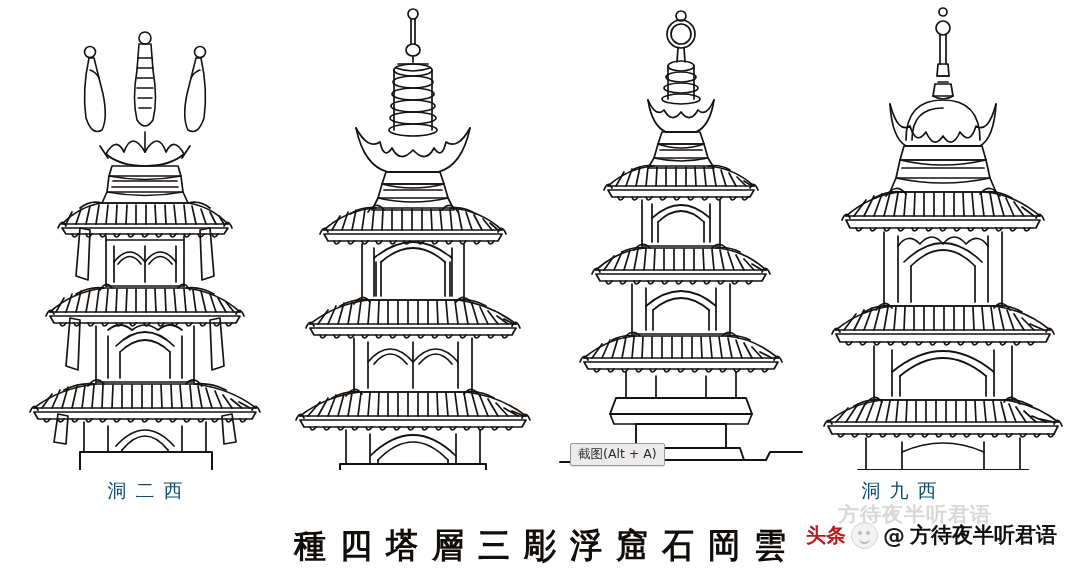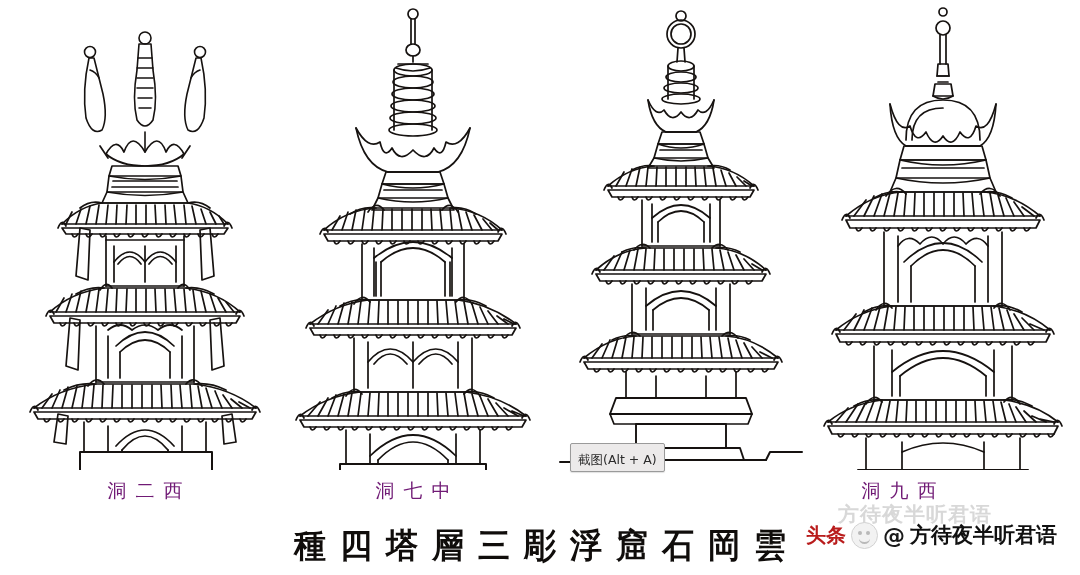--- a/index.html
+++ b/index.html
@@ -8,37 +8,37 @@
     background:#ffffff;
     font-family:"DejaVu Sans","Liberation Sans",sans-serif;
     position:relative;
   }
   #stage{position:absolute;inset:0;}
   .fig{position:absolute;top:0;height:470px;}
   .fig svg{display:block;width:100%;height:100%;}
   .caption{
     position:absolute;text-align:center;
     font-family:"DejaVu Sans","Liberation Sans",sans-serif;
-    font-size:19px;color:#701a75;letter-spacing:9px;
+    font-size:19px;color:#0c4a6e;letter-spacing:9px;
     text-indent:9px;font-weight:500;white-space:nowrap;
   }
   #title-row{
     position:absolute;left:0;right:0;top:518px;height:56px;
     display:flex;justify-content:center;align-items:center;
   }
   #title-text{
     font-family:"DejaVu Sans","Liberation Sans",sans-serif;
     font-size:32px;font-weight:700;color:#100d0b;
     letter-spacing:14px;text-indent:14px;white-space:nowrap;
     transform:scaleY(1.06);
   }
   #tooltip{
     position:absolute;left:570px;top:443px;
     background:#eceaea;border:1px solid #9a9a9a;
-    border-radius:2px;padding:8px 7px 3px 7px;
+    border-radius:2px;padding:2px 7px 3px 7px;
     font-size:12.5px;color:#2b2b2b;line-height:1.25;
     white-space:nowrap;box-shadow:0 1px 1px rgba(0,0,0,.12);
   }
   #watermark{
     position:absolute;left:806px;top:521px;
     display:flex;align-items:center;gap:5px;white-space:nowrap;
   }
   #wm-ghost{
     position:absolute;left:838px;top:500px;
     font-size:21px;font-weight:700;color:#d8d8d8;
@@ -230,21 +230,20 @@
         <path d="M82 434 V464 M168 434 V464"></path>
         <path d="M82 456 Q125 414 168 456"></path>
         <path d="M90 460 Q125 424 160 460"></path>
         <path d="M90 460 V464 M160 460 V464"></path>
 
         <path d="M52 464 H198 V506 H52 Z" stroke-width="2"></path>
         <path d="M4 508 H246" stroke-width="2"></path>
       </g>
     </svg>
   </div>
-  <div class="caption" id="cap2" style="left: 288px; width: 250px; top: 478px;">洞七中</div>
 
   <div class="fig" id="fig3" style="left: 556px; width: 250px;">
     <svg viewBox="0 0 250 470" preserveAspectRatio="xMidYMax meet">
       <g fill="none" stroke="#161210" stroke-width="1.7" stroke-linecap="round" stroke-linejoin="round">
 
         <circle cx="125" cy="16" r="5"></circle>
         <circle cx="125" cy="34" r="14"></circle>
         <circle cx="125" cy="34" r="10"></circle>
         <path d="M122 48 L121 62 M128 48 L129 62"></path>
 

